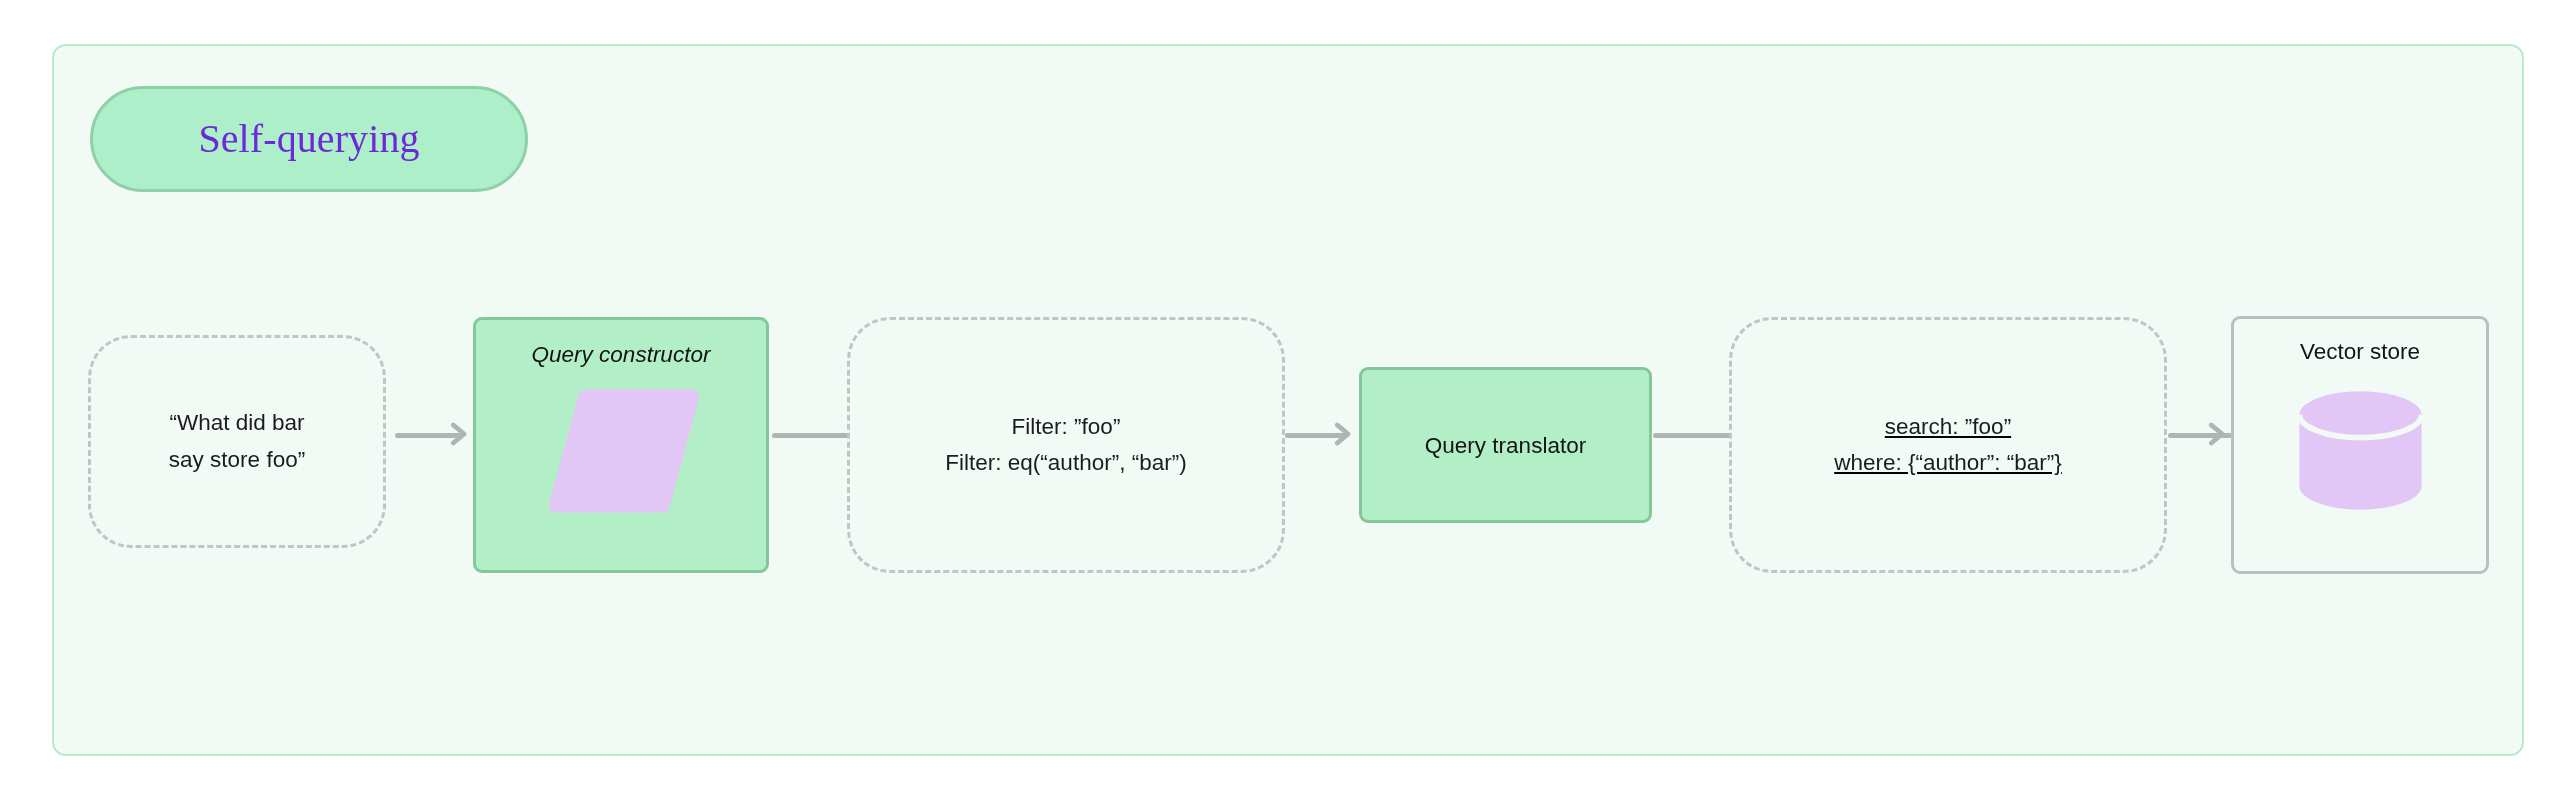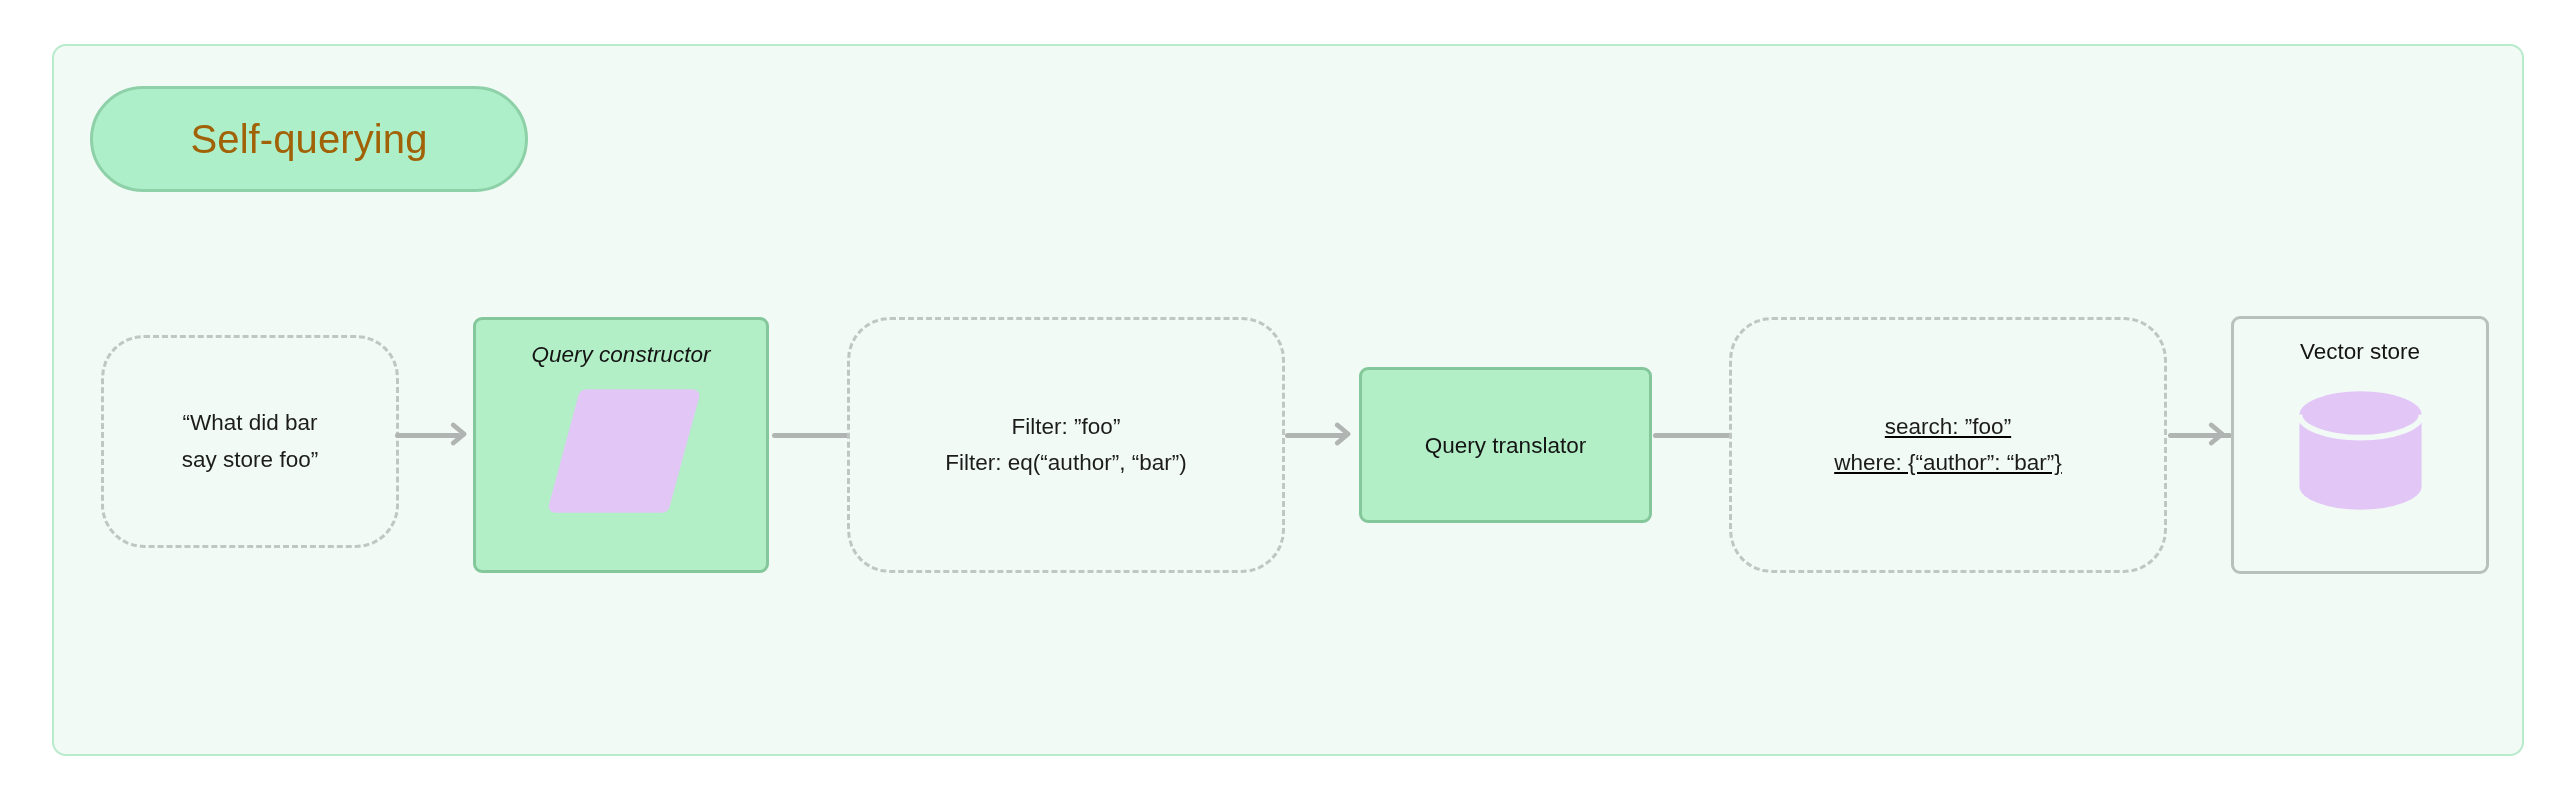--- a/index.html
+++ b/index.html
@@ -45,23 +45,24 @@
     box-sizing: border-box;
     background: #adefc8;
     border: 3.2px solid #8ed1a8;
     border-radius: 54px;
     display: flex;
     align-items: center;
     justify-content: center;
   }
   .title-pill .label {
     font-size: 40px;
-    color: #a16207;
+    color: #6d28d9;
     letter-spacing: 0.1px;
     line-height: 1;
+    font-family: Liberation Serif, serif;
   }
 
   
   .node {
     position: absolute;
     box-sizing: border-box;
     display: flex;
     flex-direction: column;
     align-items: center;
   }
@@ -96,21 +97,21 @@
 
   .node-title {
     font-size: 22.5px;
     color: #141414;
     line-height: 1.2;
     white-space: nowrap;
   }
 
   
   #node-question {
-    left: 101px;  top: 335px;  width: 298px;  height: 213px;
+    left: 88px;  top: 335px;  width: 298px;  height: 213px;
   }
   #node-query-constructor {
     left: 473px;  top: 317px;  width: 296px;  height: 256px;
     padding-top: 20.6px;
     font-style: italic;
   }
   #node-query-output {
     left: 847px; top: 317px;  width: 438px;  height: 256px;
   }
   #node-query-translator {

